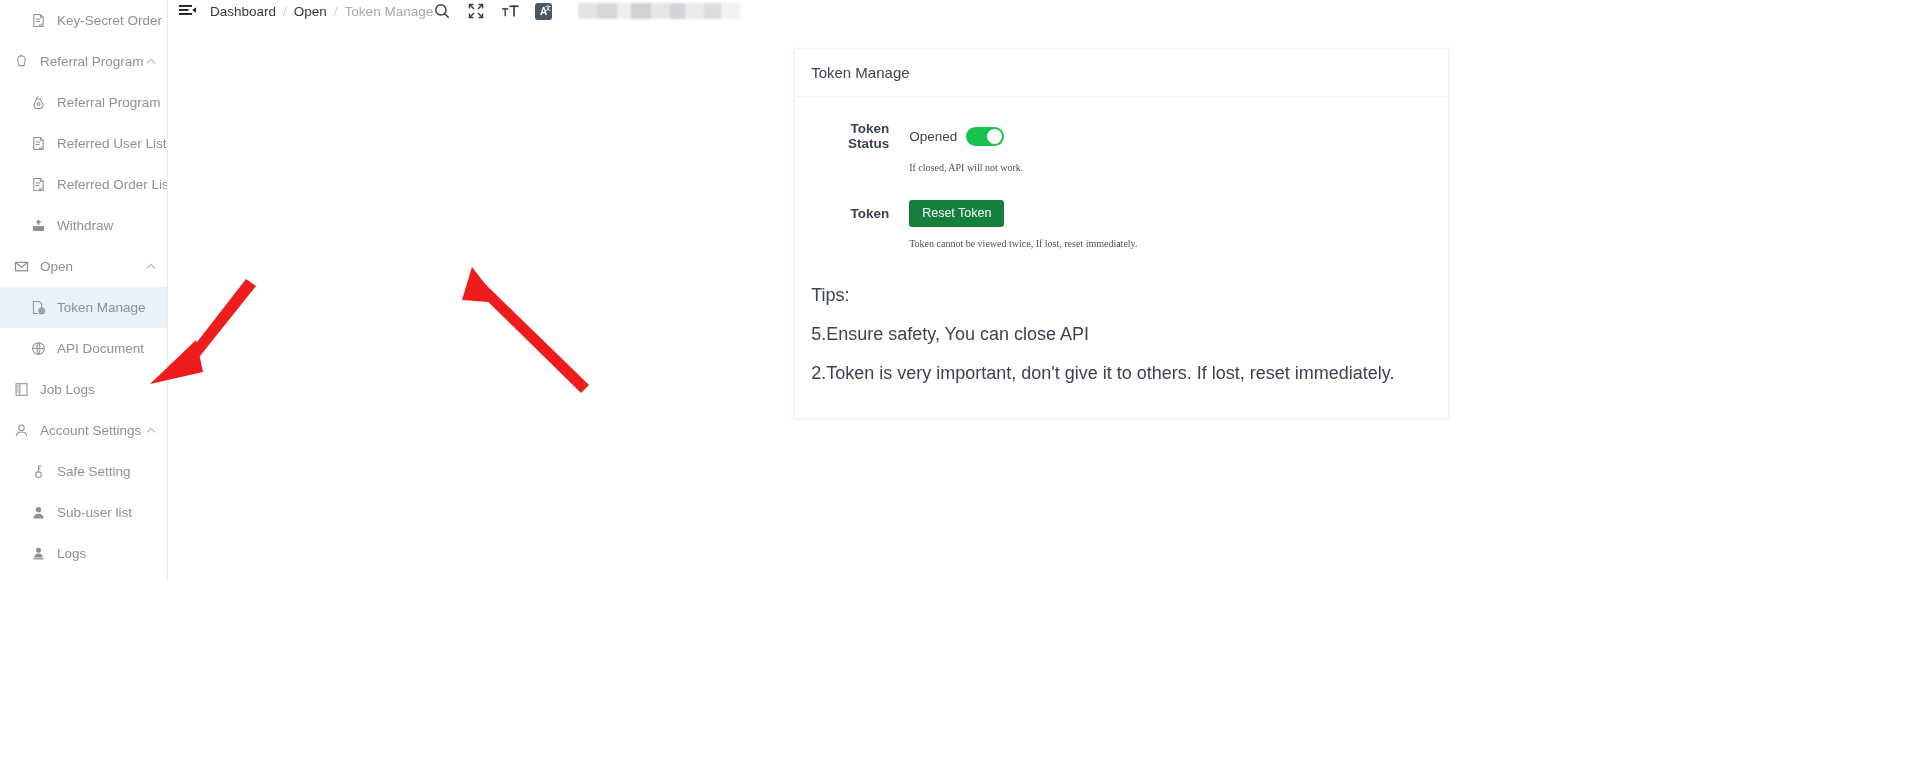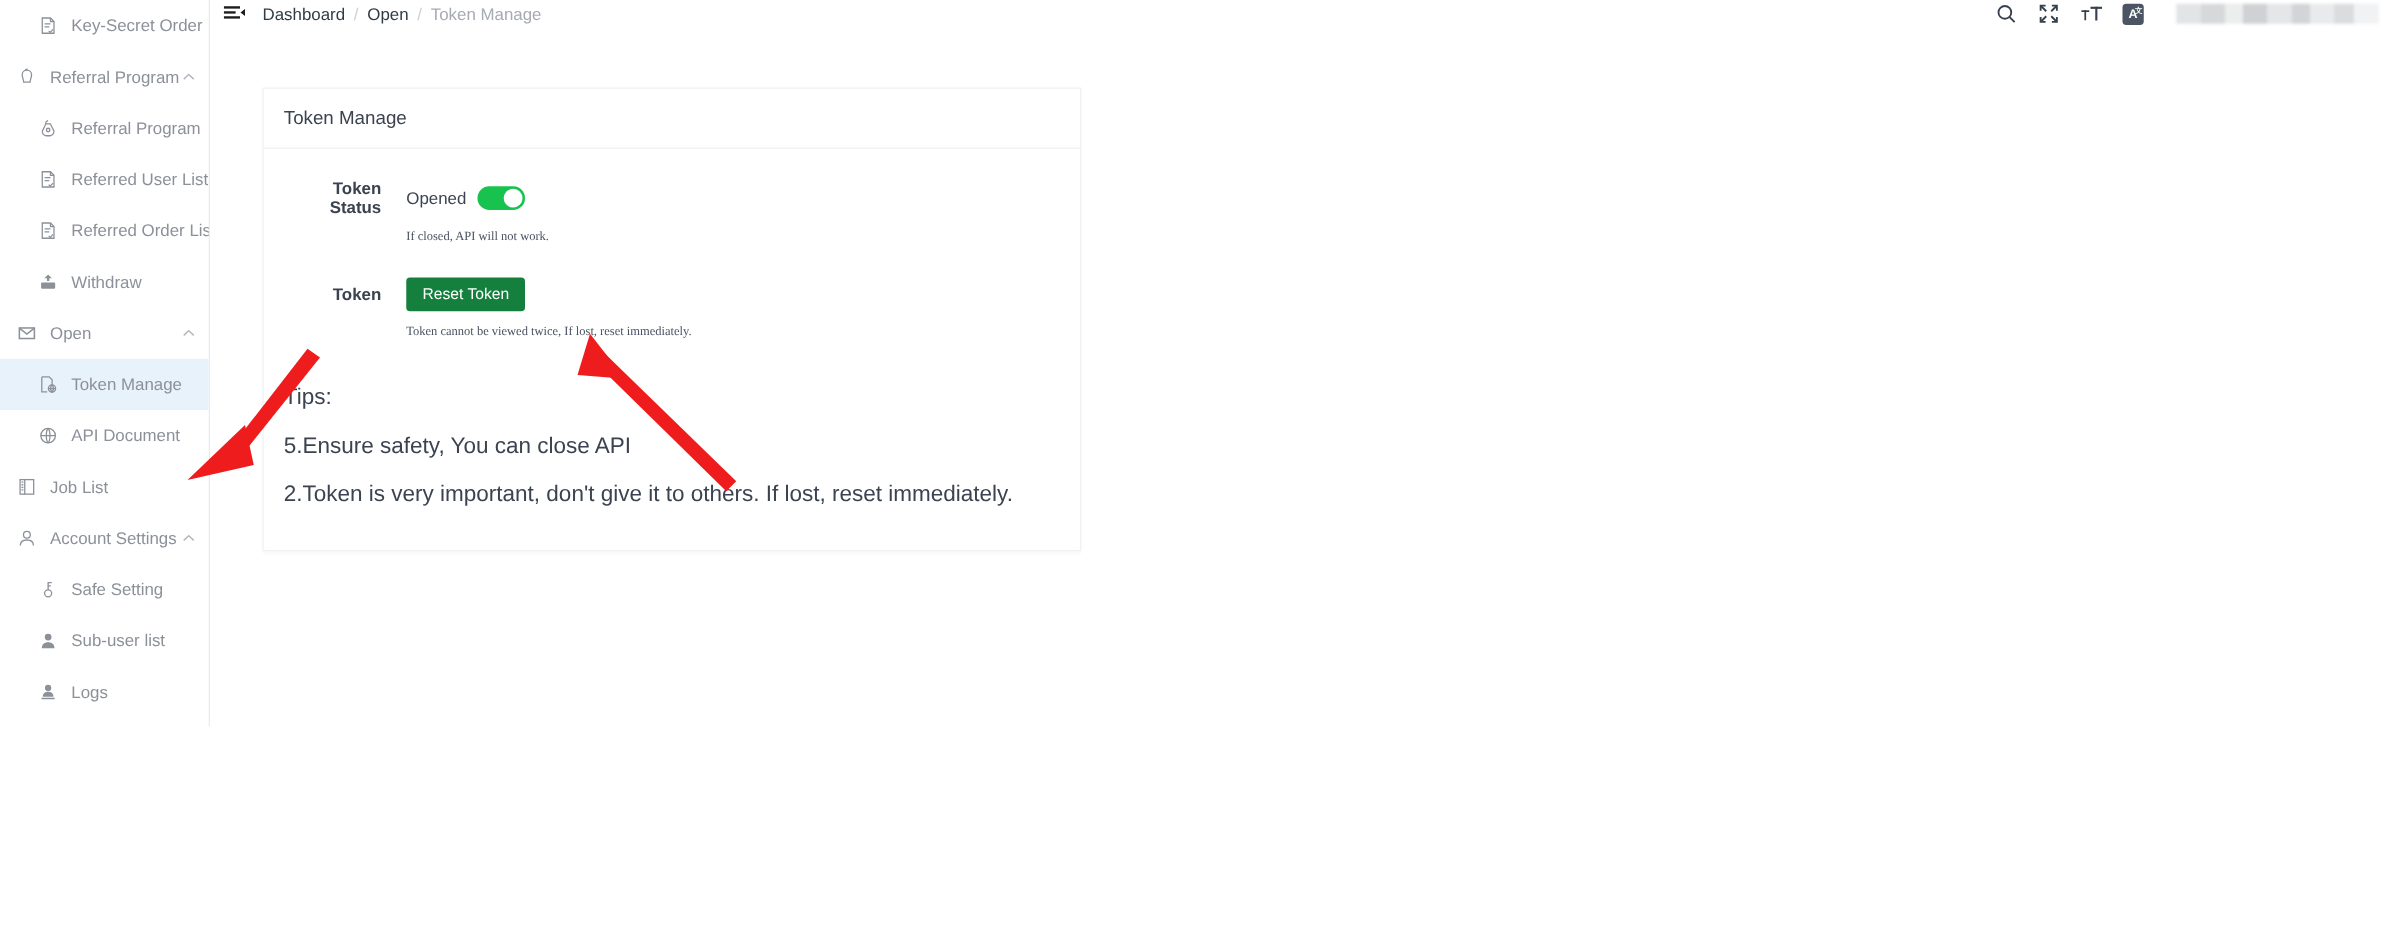--- a/index.html
+++ b/index.html
@@ -50,21 +50,21 @@
     background: #e8f2fb;
     color: #8c9099;
   }
   .nav-item.noicon { padding-left: 68px; }
 
   
   .main {
     flex: 1 1 auto;
     height: 683px;
     background: #ffffff;
-    display: flex; flex-direction: column;
+    display: flex; flex-direction: row;
     position: relative;
     overflow: hidden;
   }
   .header {
     height: 22px;
     min-height: 22px;
     display: flex; align-items: center;
     background: #ffffff;
     padding: 0 12px 0 10px;
   }
@@ -311,21 +311,21 @@
       </div>
 
       <div class="nav-item plain">
         <span class="ico">
           <svg width="15" height="15" viewBox="0 0 16 16" fill="none" stroke="currentColor" stroke-width="1.1">
             <rect x="2.2" y="1.8" width="11.6" height="12.4"></rect>
             <path d="M6.2 1.8v12.4"></path>
             <path d="M3.4 4h1.6M3.4 6.2h1.6M3.4 8.4h1.6M3.4 10.6h1.6"></path>
           </svg>
         </span>
-        <span class="lbl">Job List</span>
+        <span class="lbl">Job Logs</span>
       </div>
 
       <div class="nav-item group">
         <span class="ico">
           <svg width="15" height="15" viewBox="0 0 16 16" fill="none" stroke="currentColor" stroke-width="1.1">
             <circle cx="8" cy="5.1" r="2.9"></circle>
             <path d="M2.4 14.2c0-3.1 2.5-4.6 5.6-4.6s5.6 1.5 5.6 4.6"></path>
           </svg>
         </span>
         <span class="lbl">Account Settings</span>

